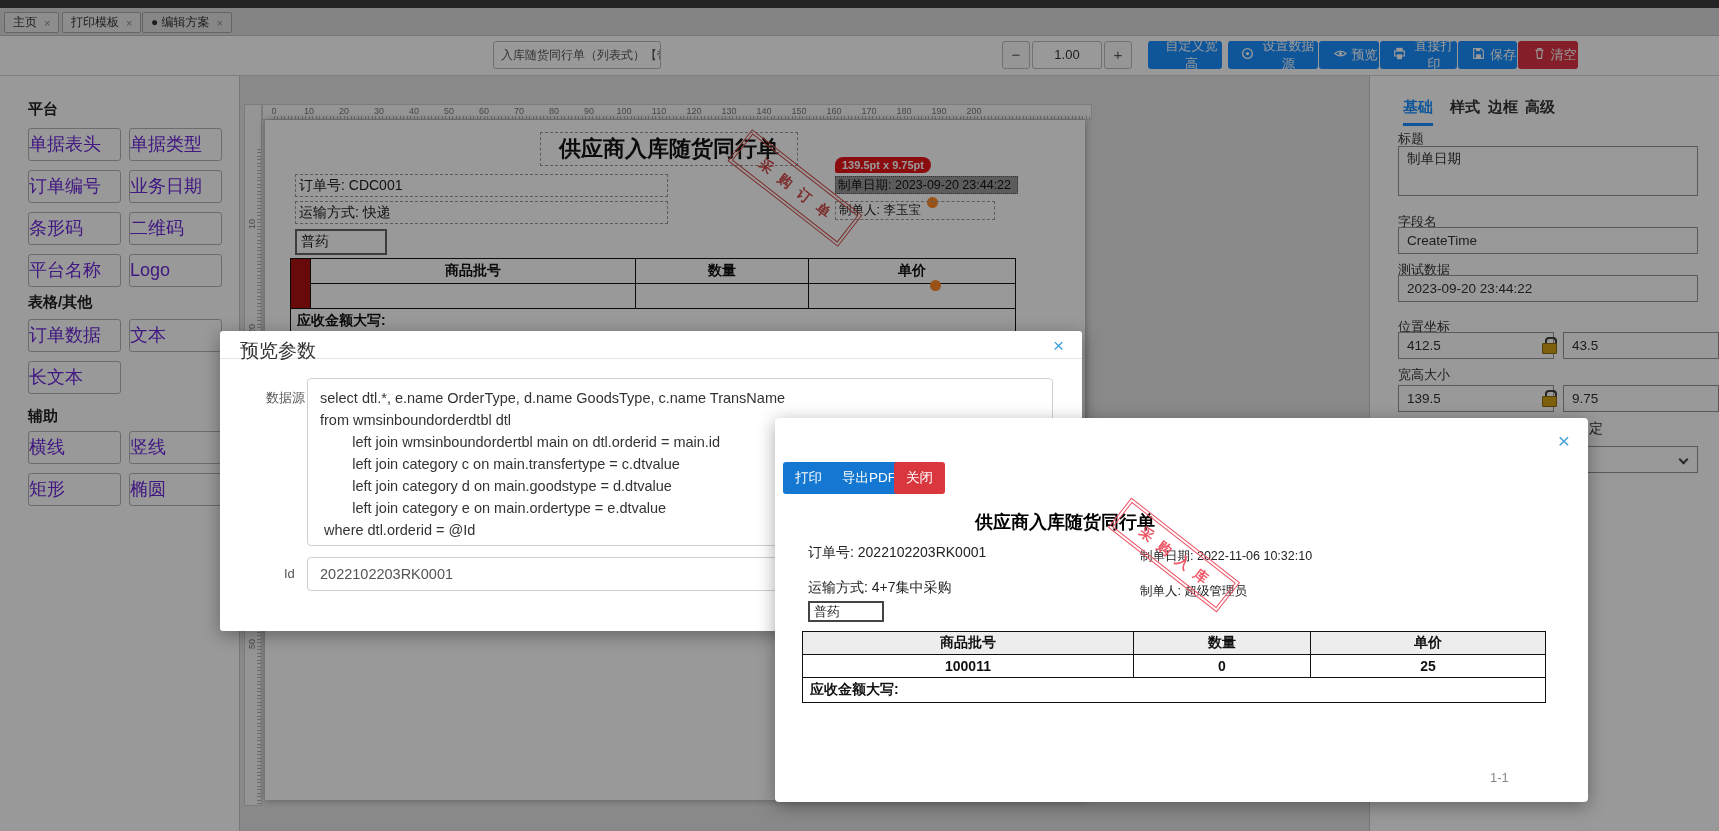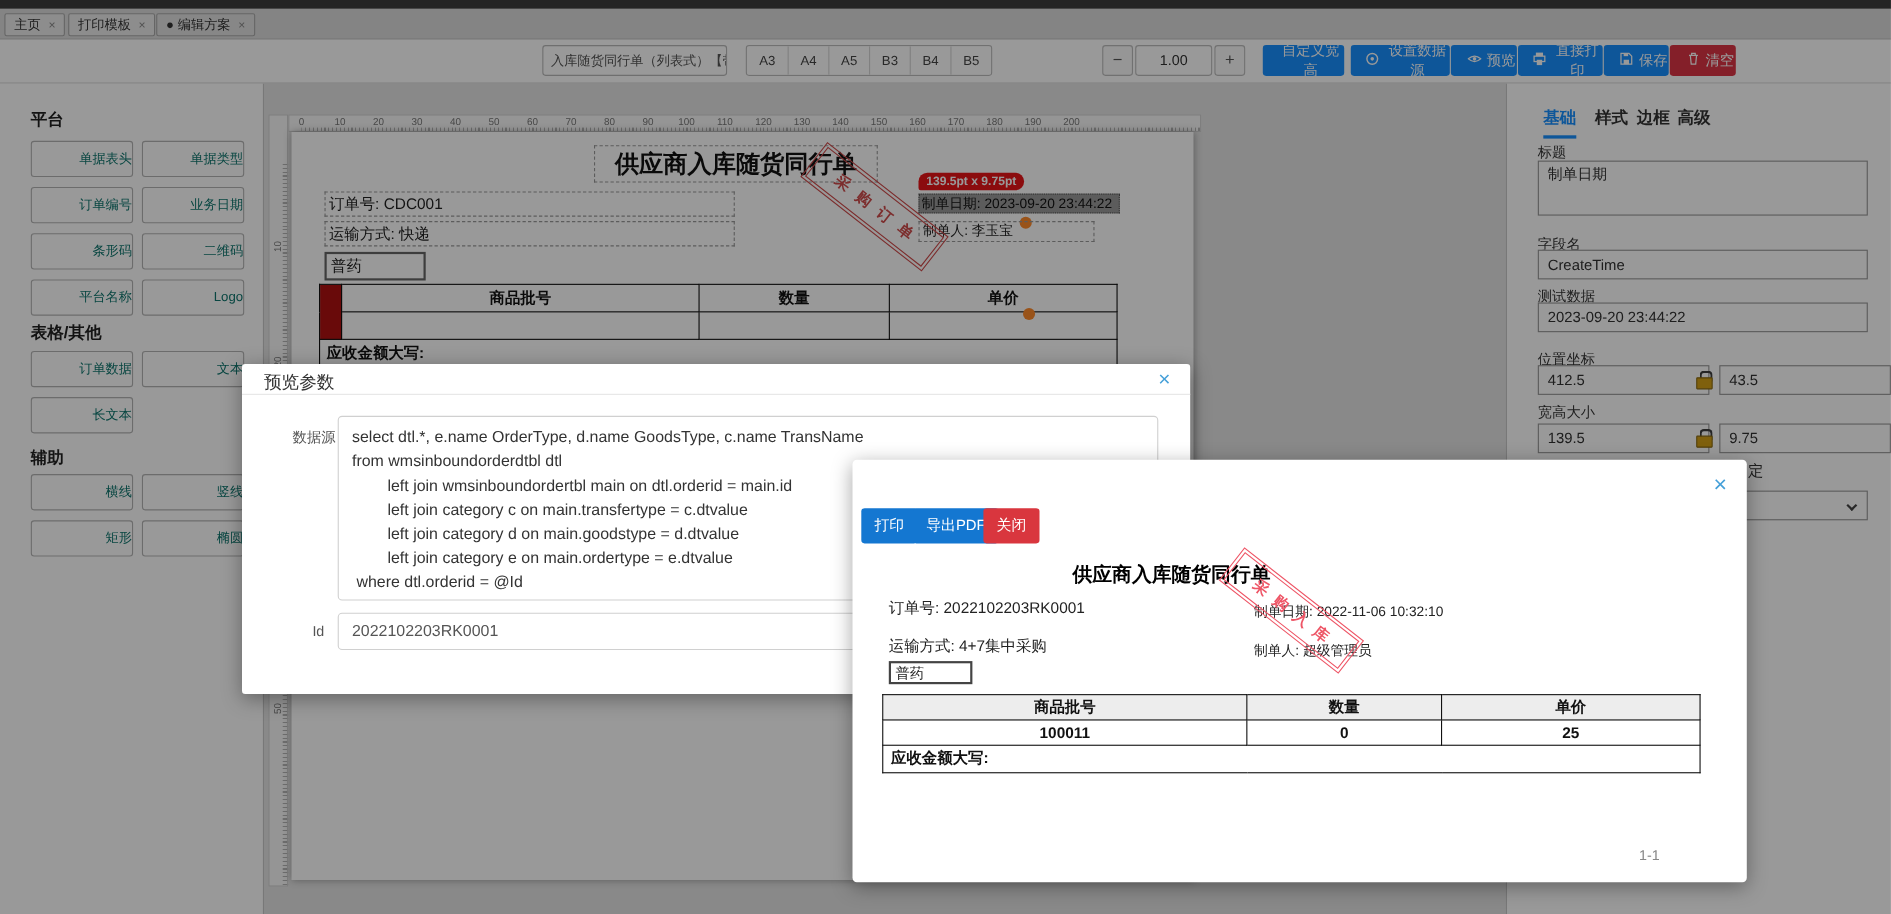--- a/index.html
+++ b/index.html
@@ -28,22 +28,22 @@
           background:#fff; text-align:center; line-height:26px; font-size:13px; color:#333; }
   .bbtn { position:absolute; top:5px; height:28px; border:none; border-radius:3px; background:#1890ff; color:#fff;
           font-size:13px; display:flex; align-items:center; justify-content:center; gap:5px; font-family:inherit;padding-left:13px; }
   .bbtn.red { background:#dc3545; }
   .bbtn svg { width:13px; height:13px; }
 
   
   .palette { left:0; top:76px; width:240px; height:755px; background:#fff; border-right:1px solid #c9c9c9; }
   .ptitle { position:absolute; left:28px; font-size:15px; font-weight:bold; color:#222; }
   .pgrid { position:absolute; left:28px; width:200px; display:flex; flex-wrap:wrap; gap:9px 8px; }
-  .pgrid span { display:block; width:93px; height:33px; border:1px solid #b5b5b5; border-radius:3px; text-align:right;
-                line-height:31px; font-size:12px; color:#0f766e; background:#fff; }
+  .pgrid span { display:block; width:93px; height:33px; border:1px solid #b5b5b5; border-radius:3px; text-align:left;
+                line-height:31px; font-size:18px; color:#6d28d9; background:#fff; }
 
   
   .canvas { left:240px; top:76px; width:1129px; height:755px; background:#e4e4e4; }
   .hruler { position:absolute; left:22px; top:28px; width:830px; height:16px; background:#f8f8f8; border:1px solid #cfcfcf;
             background-image:repeating-linear-gradient(90deg,#b5b5b5 0 1px,transparent 1px 3.5px);
             background-size:100% 5px; background-position:11px 11px; background-repeat:no-repeat; }
   .hruler i { position:absolute; top:1px; font-size:9px; font-style:normal; color:#777; transform:translateX(-50%); }
   .vruler { position:absolute; left:4px; top:28px; width:18px; height:702px; background:#f8f8f8; border:1px solid #cfcfcf;
             background-image:repeating-linear-gradient(180deg,#b5b5b5 0 1px,transparent 1px 3.5px);
             background-size:5px 100%; background-position:12px 44px; background-repeat:no-repeat; }
@@ -83,21 +83,21 @@
                  border-bottom:none; border-radius:4px 4px 0 0; }
   .lock:after { content:""; position:absolute; left:0; top:6px; width:13px; height:9px; background:#d4a017;
                 border:1px solid #8a6a10; border-radius:1px; }
   .chev { position:absolute; right:10px; top:9px; width:7px; height:7px; border-right:2px solid #444; border-bottom:2px solid #444; transform:rotate(45deg); }
 
   
   .overlay { left:0; top:0; width:1719px; height:831px; background:rgba(0,0,0,0.40); z-index:40; }
   .modal { background:#fff; border-radius:3px; box-shadow:0 4px 18px rgba(0,0,0,.35); }
   .m1 { left:220px; top:331px; width:862px; height:300px; z-index:50; }
   .m1 .mhead { position:absolute; left:0; top:0; width:100%; height:28px; border-bottom:1px solid #e6e6e6; }
-  .m1 .mtitle { position:absolute; left:20px; top:7px; font-size:16px; color:#333; }
+  .m1 .mtitle { position:absolute; left:20px; top:7px; font-size:19px; color:#333; }
   .mclose { position:absolute; font-size:19px; color:#45a0d9; line-height:1; }
   .sqlbox { position:absolute; left:87px; top:47px; width:746px; height:168px; border:1px solid #d0d0d0; border-radius:4px;
             padding:8px 12px; font-size:14.5px; line-height:22px; color:#333; white-space:pre; overflow:hidden; }
   .idbox { position:absolute; left:87px; top:226px; width:746px; height:34px; border:1px solid #d0d0d0; border-radius:4px;
            font-size:14.5px; color:#555; line-height:32px; padding-left:12px; }
   .mlabel { position:absolute; font-size:13px; color:#555; }
 
   .m2 { left:775px; top:418px; width:813px; height:384px; z-index:60; border-radius:4px; }
   .mbtn { position:absolute; top:44px; height:32px; border:none; border-radius:3px; color:#fff; font-size:13.5px;
           font-family:inherit; padding:0 12px; }
@@ -134,28 +134,20 @@
       <span class="x">×</span>
     </div>
     <div class="tab" style="left:142px; background:#e2e2e2;">
       <span>● 编辑方案</span>
       <span class="x">×</span>
     </div>
   </div>
 
   <div class="abs toolbar">
     <div class="namebox">入库随货同行单（列表式）【带</div>
-    <div class="sizegroup">
-        <span>A3</span>
-        <span>A4</span>
-        <span>A5</span>
-        <span>B3</span>
-        <span>B4</span>
-        <span>B5</span>
-      </div>
     <div class="zbtn" style="left:1002px;">−</div>
     <div class="zval">1.00</div>
     <div class="zbtn" style="left:1104px;">+</div>
 
     <button class="bbtn" style="left:1148px; width:74px;">
       <span>自定义宽高</span>
     </button>
     <button class="bbtn" style="left:1228px; width:90px;">
       <span><svg viewBox="0 0 16 16">
             <circle cx="8" cy="8" r="6" fill="none" stroke="#fff" stroke-width="1.6"></circle>

